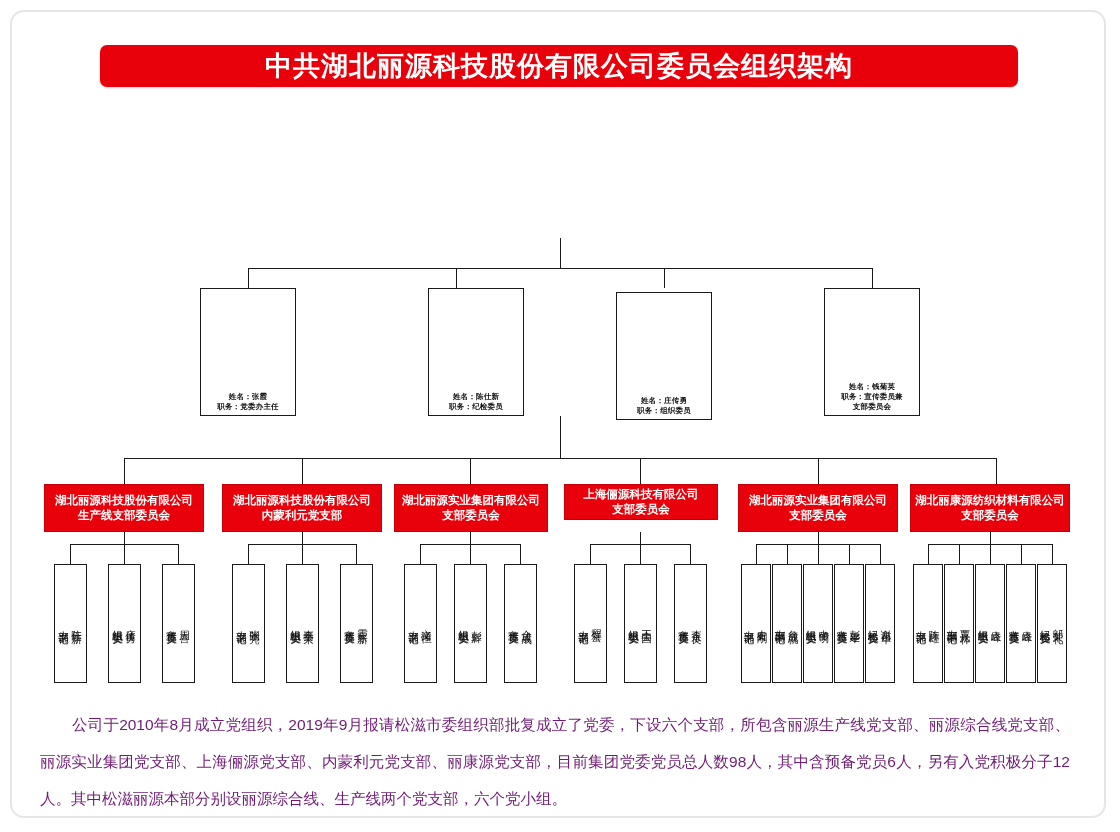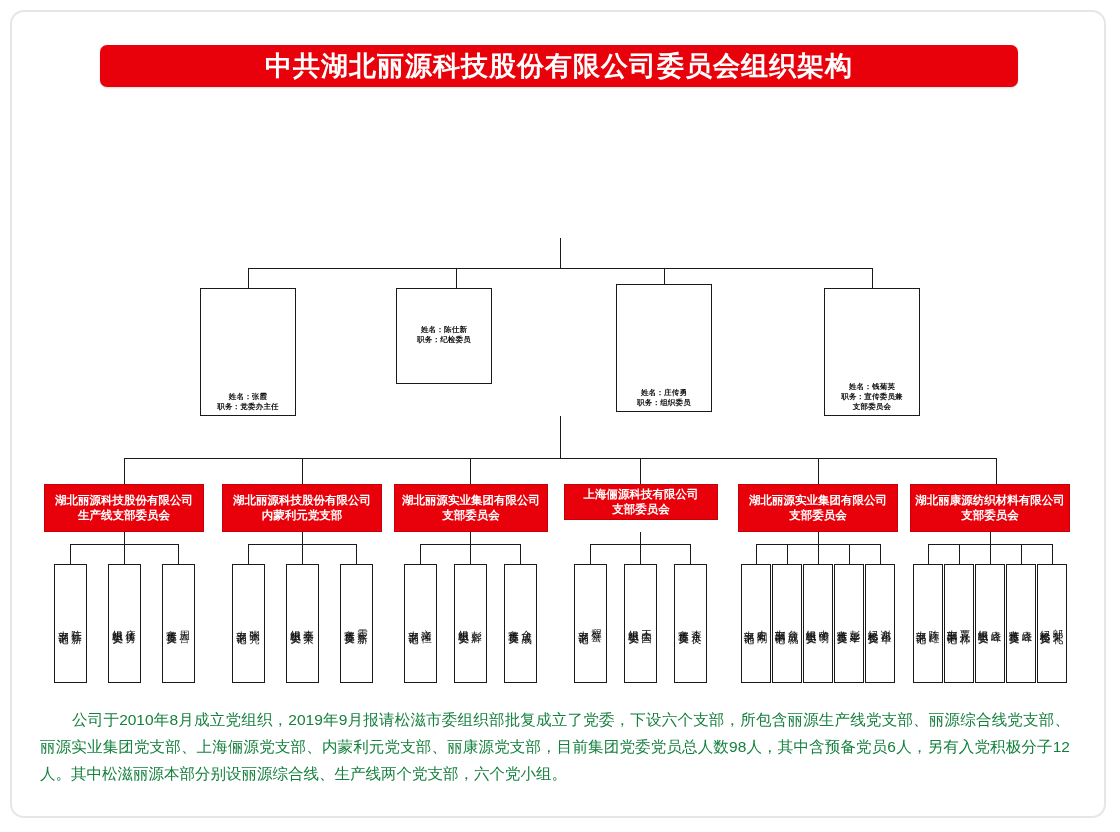--- a/index.html
+++ b/index.html
@@ -120,22 +120,22 @@
   }
   .vtext.name { letter-spacing: 2px; }
 
   
   .footer-text {
     position: absolute;
     left: 40px;
     top: 706px;
     width: 1030px;
     font-size: 15.5px;
-    line-height: 27px;
-    color: #15803d;
+    line-height: 37px;
+    color: #701a75;
     text-align: justify;
     text-indent: 32px;
     font-family: "Liberation Sans", sans-serif;
   }
 </style>
 </head>
 <body>
 
 <div id="page">
   <div class="frame"></div>
@@ -152,28 +152,28 @@
   <div class="line vline" style="left:664px; top:268px; height:20px;"></div>
   <div class="line vline" style="left:872px; top:268px; height:20px;"></div>
 
   <div class="person-box" style="left:200px; top:288px; width:96px; height:128px;">
     <div class="person-meta">
       <div><span>姓名：</span><span>张霞</span></div>
       <div><span>职务：</span><span>党委办主任</span></div>
     </div>
   </div>
 
-  <div class="person-box" style="left:396px; top:288px; width:96px; height:96px;justify-content:center;">
+  <div class="person-box" style="left:428px; top:288px; width:96px; height:128px;">
     <div class="person-meta">
       <div><span>姓名：</span><span>陈仕新</span></div>
       <div><span>职务：</span><span>纪检委员</span></div>
     </div>
   </div>
 
-  <div class="person-box" style="left:616px; top:284px; width:96px; height:128px;">
+  <div class="person-box" style="left:616px; top:292px; width:96px; height:128px;">
     <div class="person-meta">
       <div><span>姓名：</span><span>庄传勇</span></div>
       <div><span>职务：</span><span>组织委员</span></div>
     </div>
   </div>
 
   <div class="person-box" style="left:824px; top:288px; width:96px; height:128px;">
     <div class="person-meta">
       <div><span>姓名：</span><span>钱菊英</span></div>
       <div><span>职务：</span><span>宣传委员兼</span></div>

